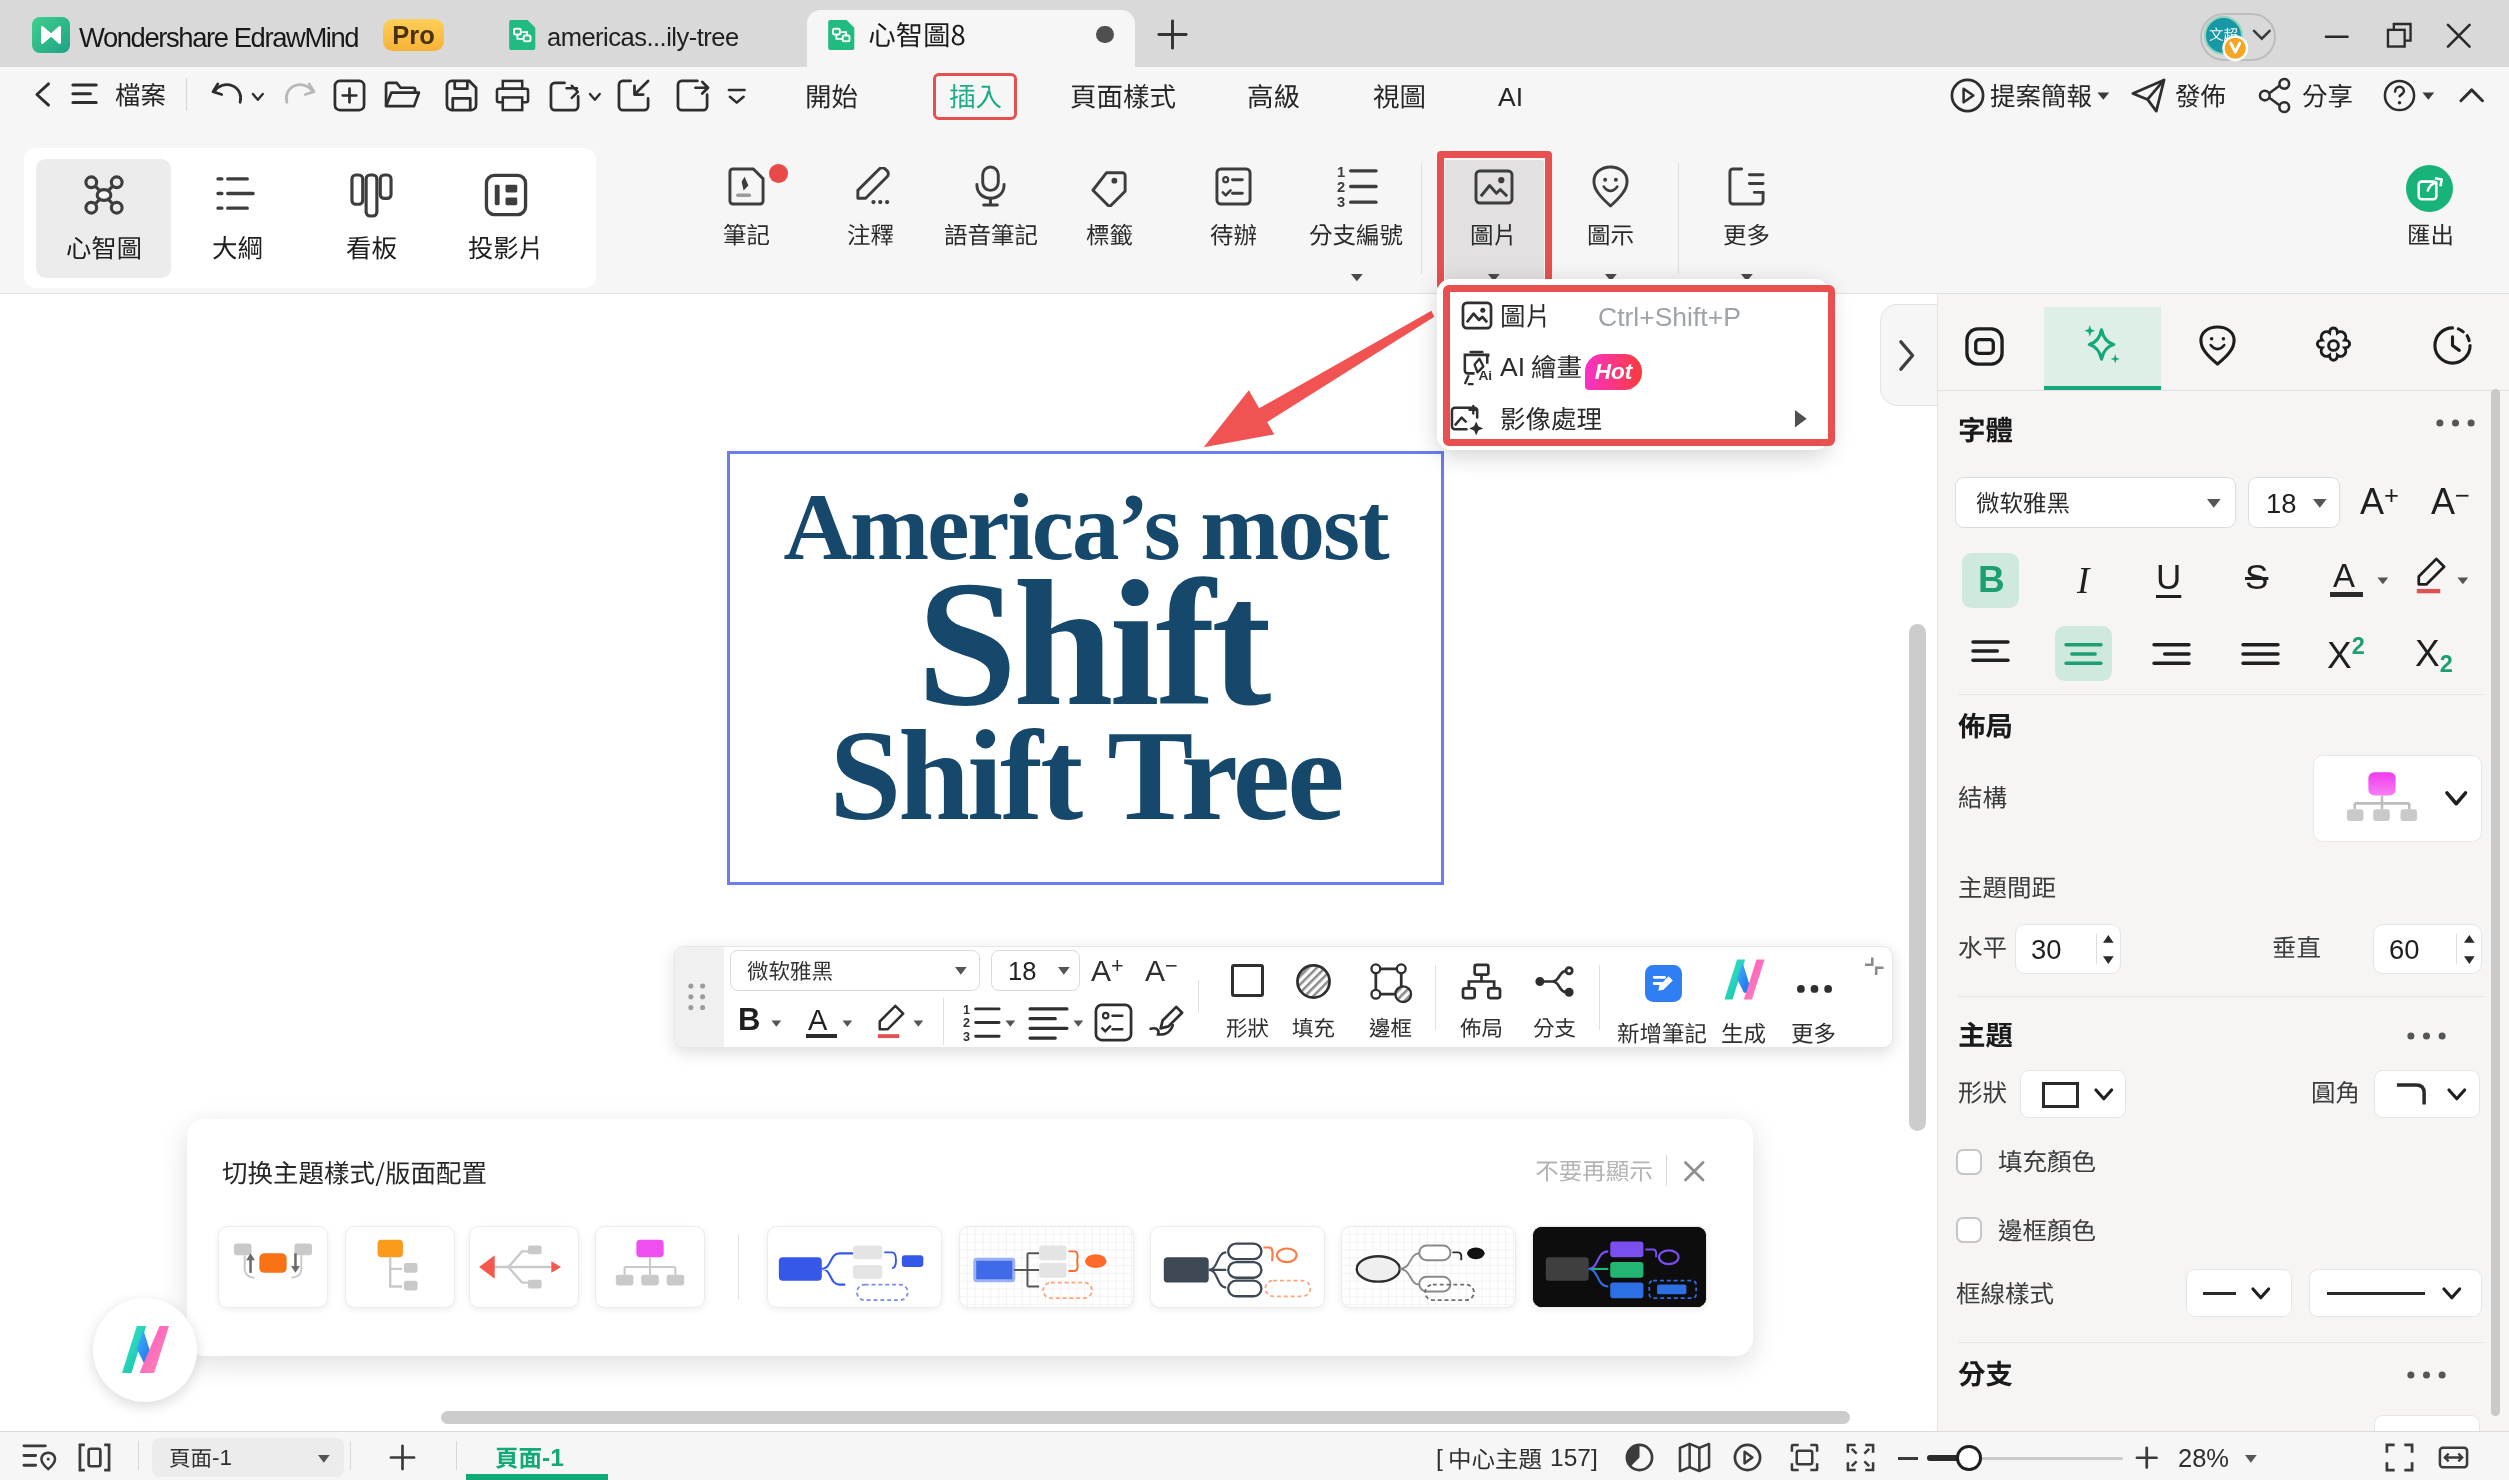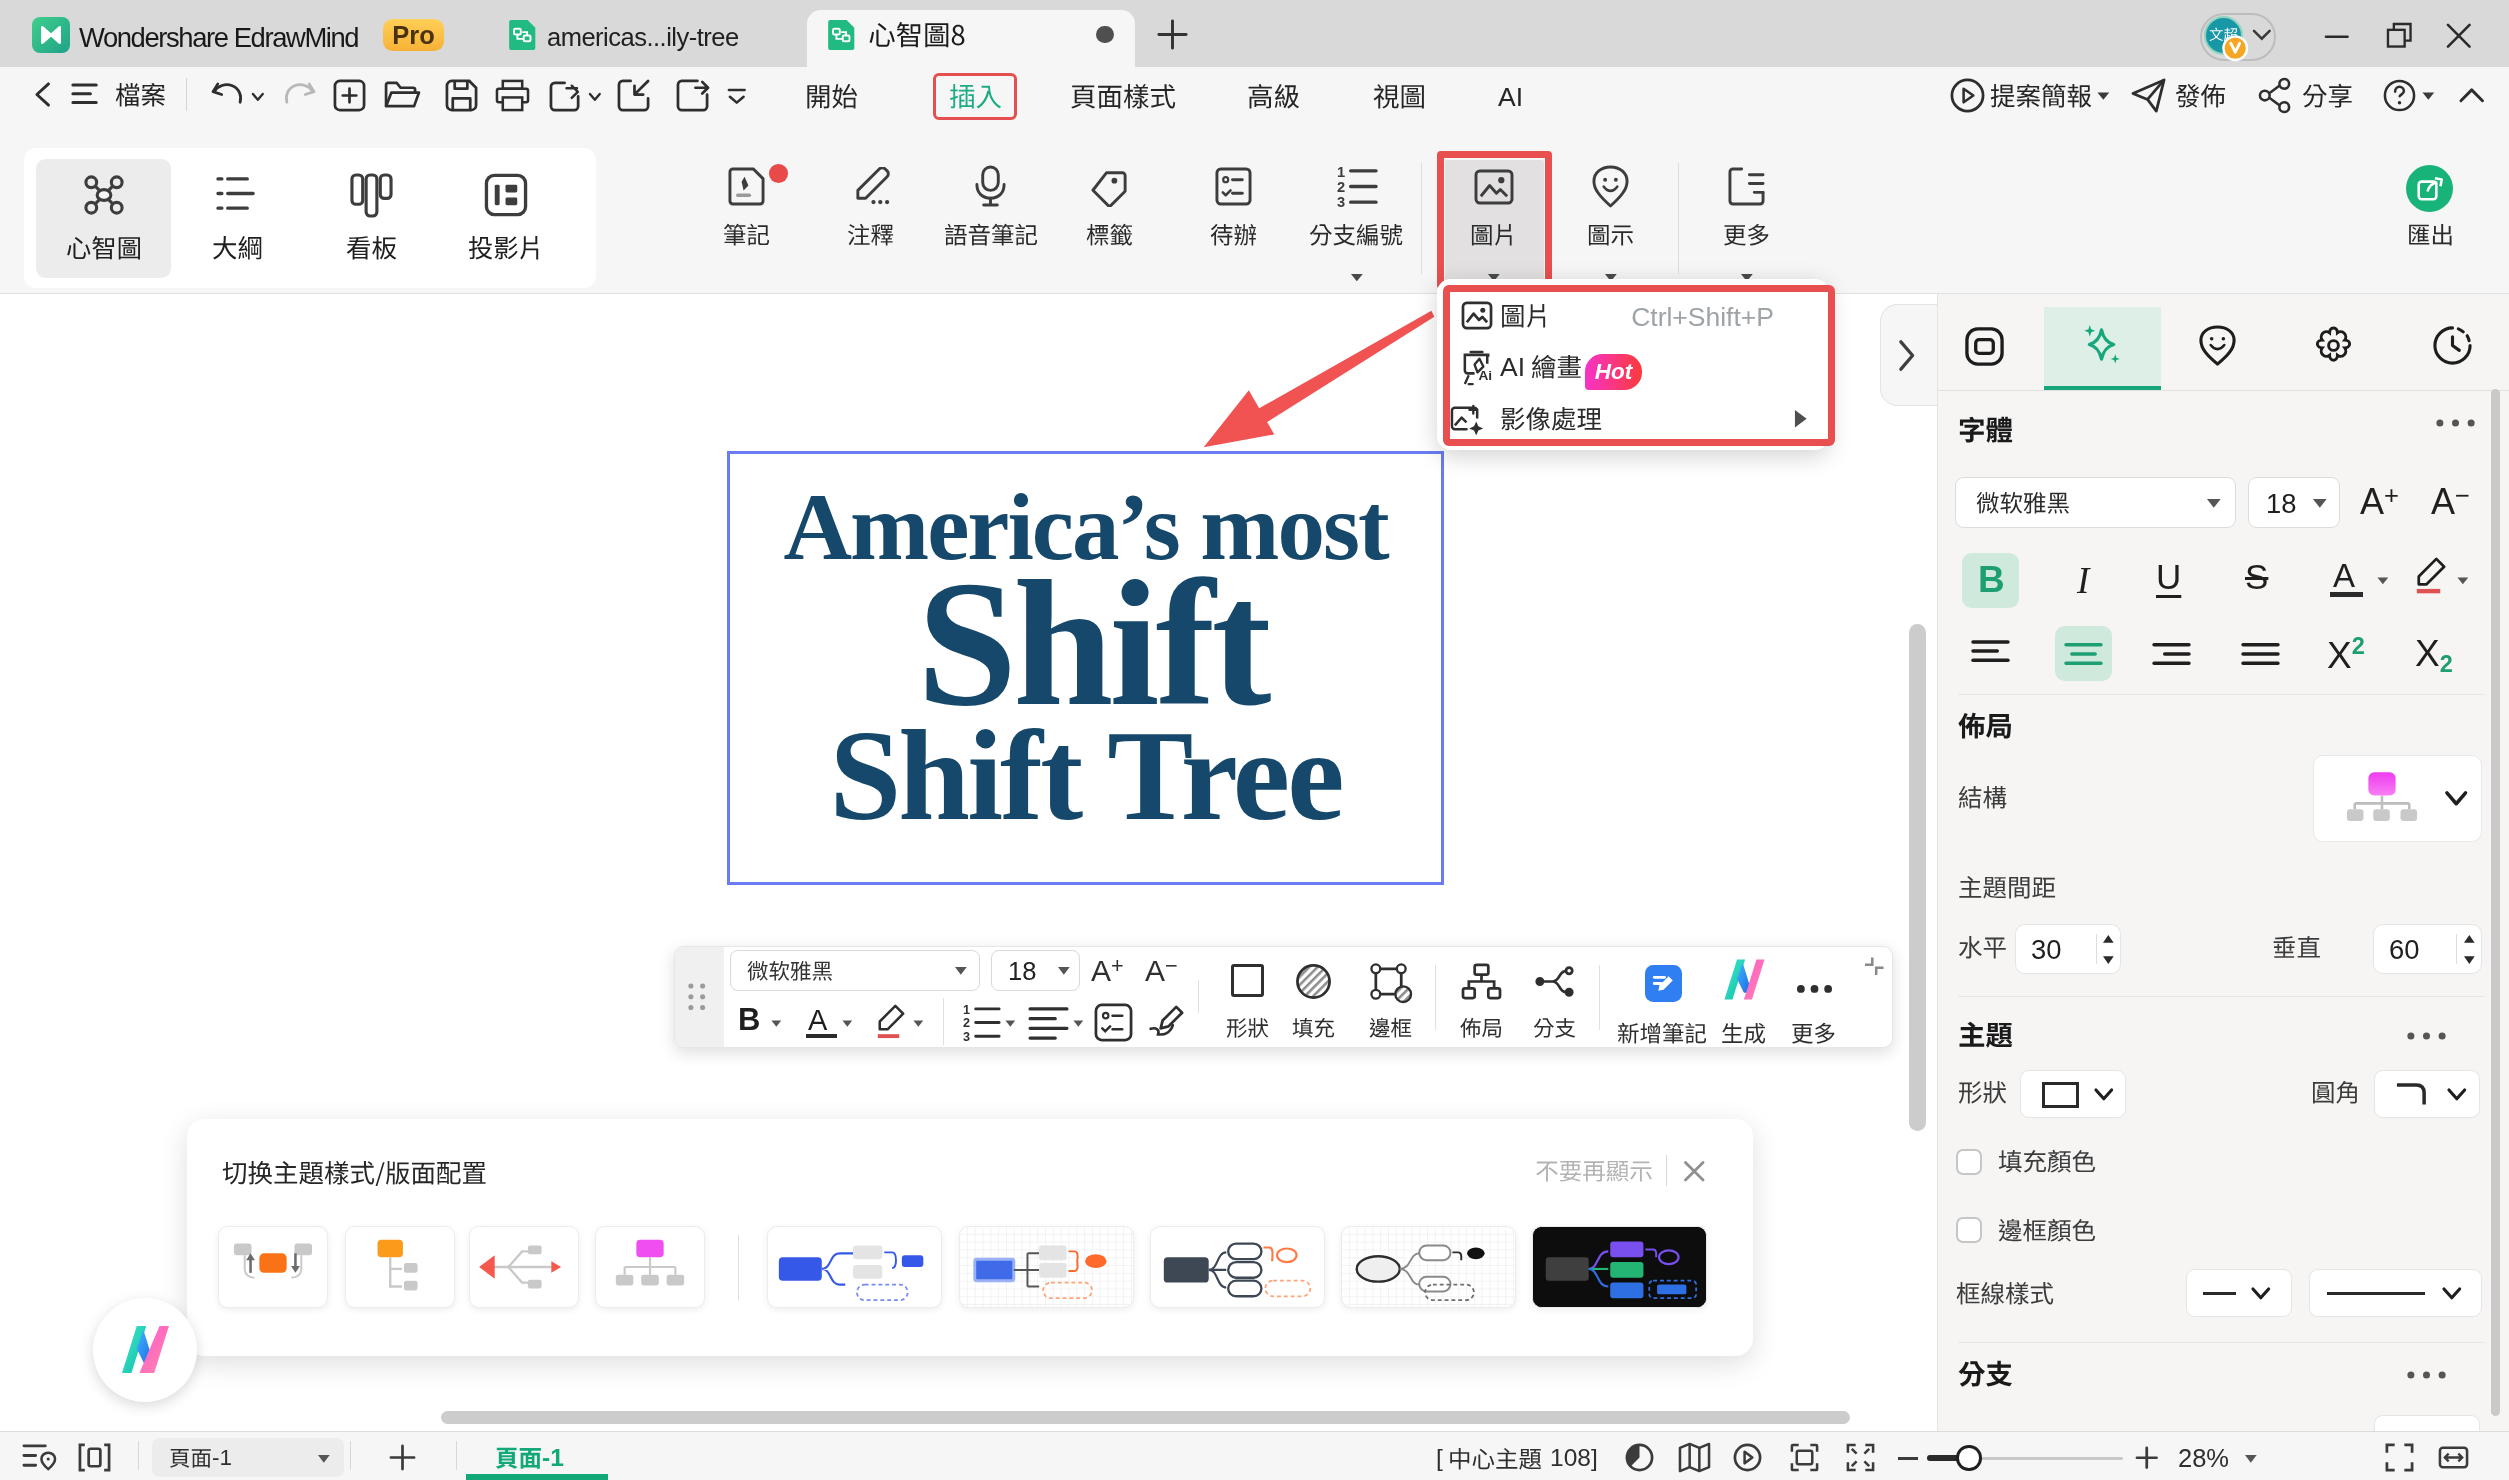--- a/index.html
+++ b/index.html
@@ -431,21 +431,21 @@
 <rect x="2" y="2" width="29" height="26" rx="4" fill="none" stroke="#2f2f2f" stroke-width="2.8"></rect>
 <circle cx="22.5" cy="9.5" r="2.6" fill="#2f2f2f"></circle>
 <path d="M6 22l7-9 5.5 6.5 3.5-3 5 5.5" fill="none" stroke="#2f2f2f" stroke-width="2.8" stroke-linejoin="round"></path>
   </svg>
 <div class="a" style="left:1500px;top:303px;">
     <svg class="t" width="51" height="25.5" viewBox="0 -880 2000 1000" fill="#2b2b2b">
       <use href="#r5716" x="0"></use>
       <use href="#r7247" x="1000"></use>
     </svg>
   </div>
-<div class="lab" style="left:1598px;top:302px;width:176px;text-align:right;font-size:26.5px;color:#9ea3a8">Ctrl+Shift+P</div>
+<div class="lab" style="left:1598px;top:302px;width:176px;text-align:left;font-size:26.5px;color:#9ea3a8">Ctrl+Shift+P</div>
 <svg class="a" style="left:1459px;top:350px" width="37" height="37" viewBox="0 0 38 38">
 <path d="M30 7v-2H6v2M6 5v16a3 3 0 0 0 3 3h7M29 5v9" fill="none" stroke="#2f2f2f" stroke-width="2.6"></path>
 <path d="M12 2h12" stroke="#2f2f2f" stroke-width="2.6" stroke-linecap="round"></path>
 <path d="M10 26l-4 9M21 9l4 8-6 6-3-8z" fill="none" stroke="#2f2f2f" stroke-width="2.4" stroke-linejoin="round"></path>
 <text x="20" y="31" font-family="Liberation Sans" font-size="14" font-weight="bold" fill="#2f2f2f">Ai</text>
 <path d="M14 35h-4" stroke="#2f2f2f" stroke-width="2.4" stroke-linecap="round"></path>
   </svg>
 <div class="lab" style="left:1500px;top:352px;font-size:26.5px;color:#2b2b2b">AI</div>
 <div class="a" style="left:1531px;top:354px;">
     <svg class="t" width="51" height="25.5" viewBox="0 -880 2000 1000" fill="#2b2b2b">
@@ -1092,21 +1092,21 @@
 <div class="a" style="left:466px;top:1474px;width:142px;height:5.9px;background:#12a878"></div>
 <div class="lab" style="left:1436px;top:1444px;font-size:24.5px;color:#2f2f2f">[</div>
 <div class="a" style="left:1448px;top:1447px">
     <svg class="t" width="94" height="23.5" viewBox="0 -880 4000 1000" fill="#2f2f2f">
       <use href="#r4e2d" x="0"></use>
       <use href="#r5fc3" x="1000"></use>
       <use href="#r4e3b" x="2000"></use>
       <use href="#r984c" x="3000"></use>
     </svg>
   </div>
-<div class="lab" style="left:1550px;top:1444px;font-size:24.5px;color:#2f2f2f">108]</div>
+<div class="lab" style="left:1550px;top:1444px;font-size:24.5px;color:#2f2f2f">157]</div>
 <svg class="a" style="left:1624px;top:1442px" width="31" height="31" viewBox="0 0 32 32">
 <circle cx="16" cy="16" r="13" fill="none" stroke="#3b3b3b" stroke-width="2.8"></circle>
 <path d="M16 3a13 13 0 0 0-9.2 22.2L16 16z" fill="#3b3b3b"></path>
   </svg>
 <svg class="a" style="left:1678px;top:1442px" width="33" height="31" viewBox="0 0 34 32">
 <path d="M2 6l10-4 10 4 10-4v24l-10 4-10-4-10 4z" fill="none" stroke="#3b3b3b" stroke-width="2.6" stroke-linejoin="round"></path>
 <path d="M12 2v24M22 6v24" stroke="#3b3b3b" stroke-width="2.6"></path>
   </svg>
 <svg class="a" style="left:1732px;top:1442px" width="31" height="31" viewBox="0 0 32 32">
 <circle cx="16" cy="16" r="13" fill="none" stroke="#3b3b3b" stroke-width="2.8"></circle>

